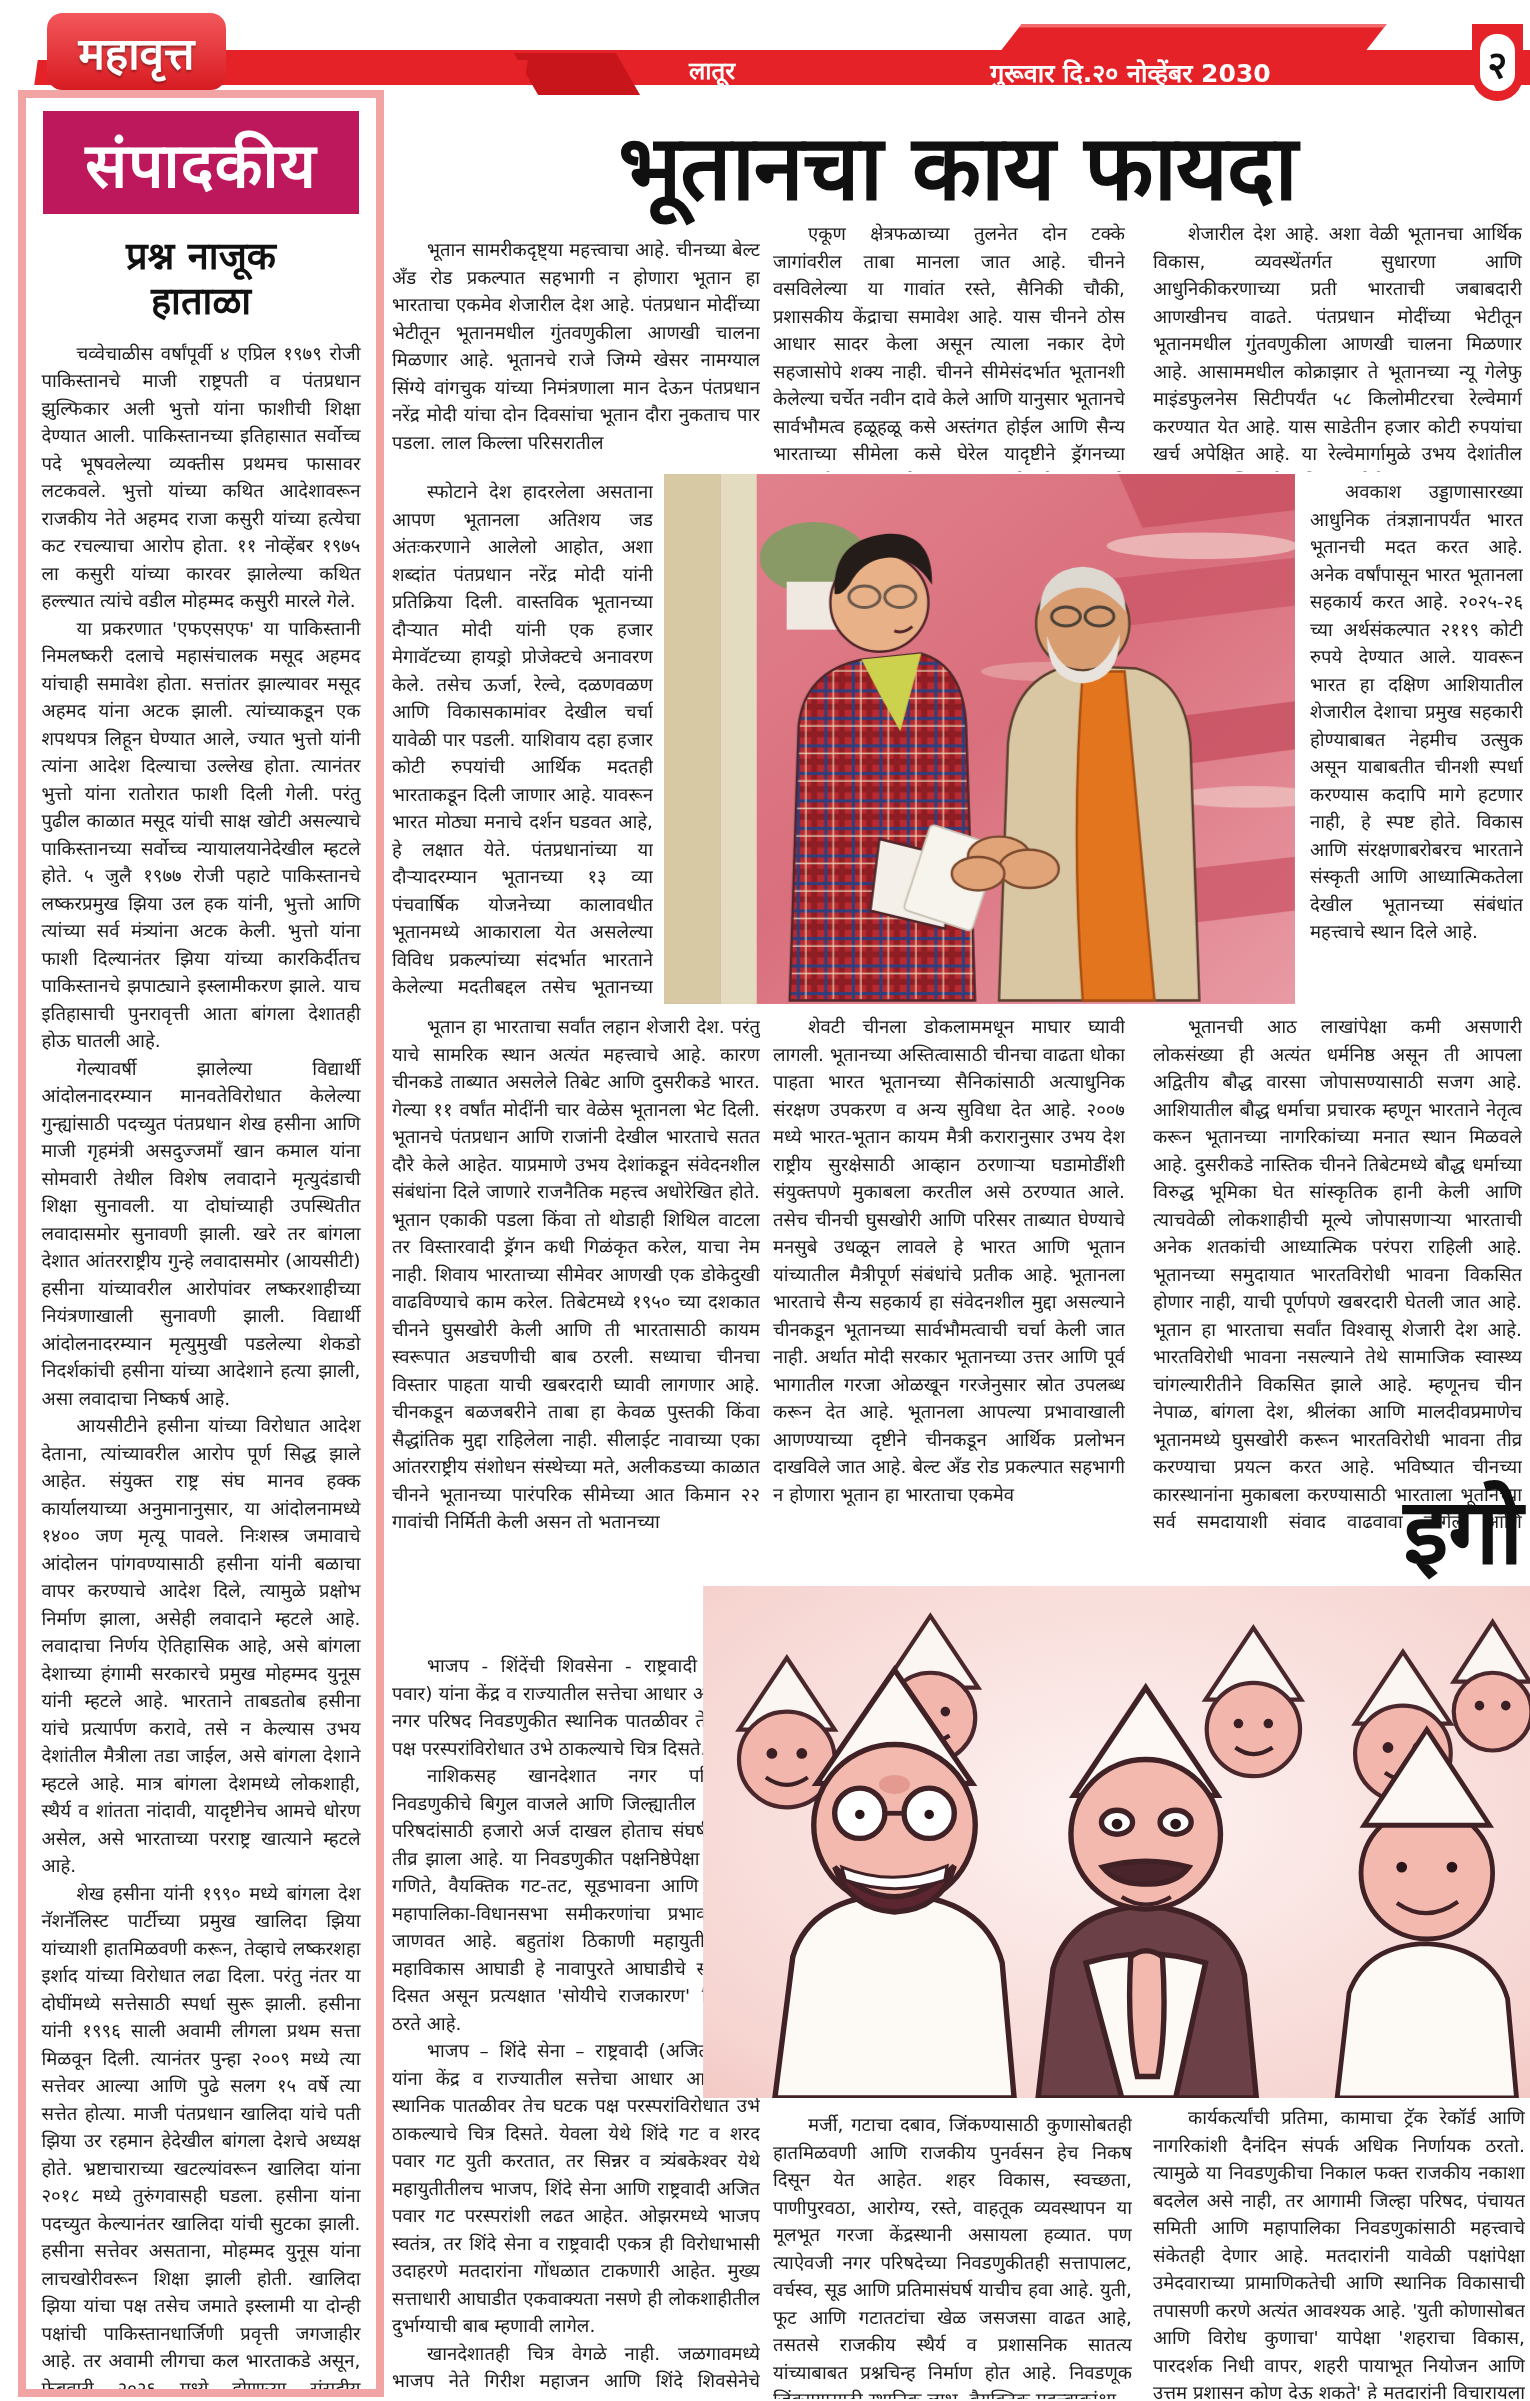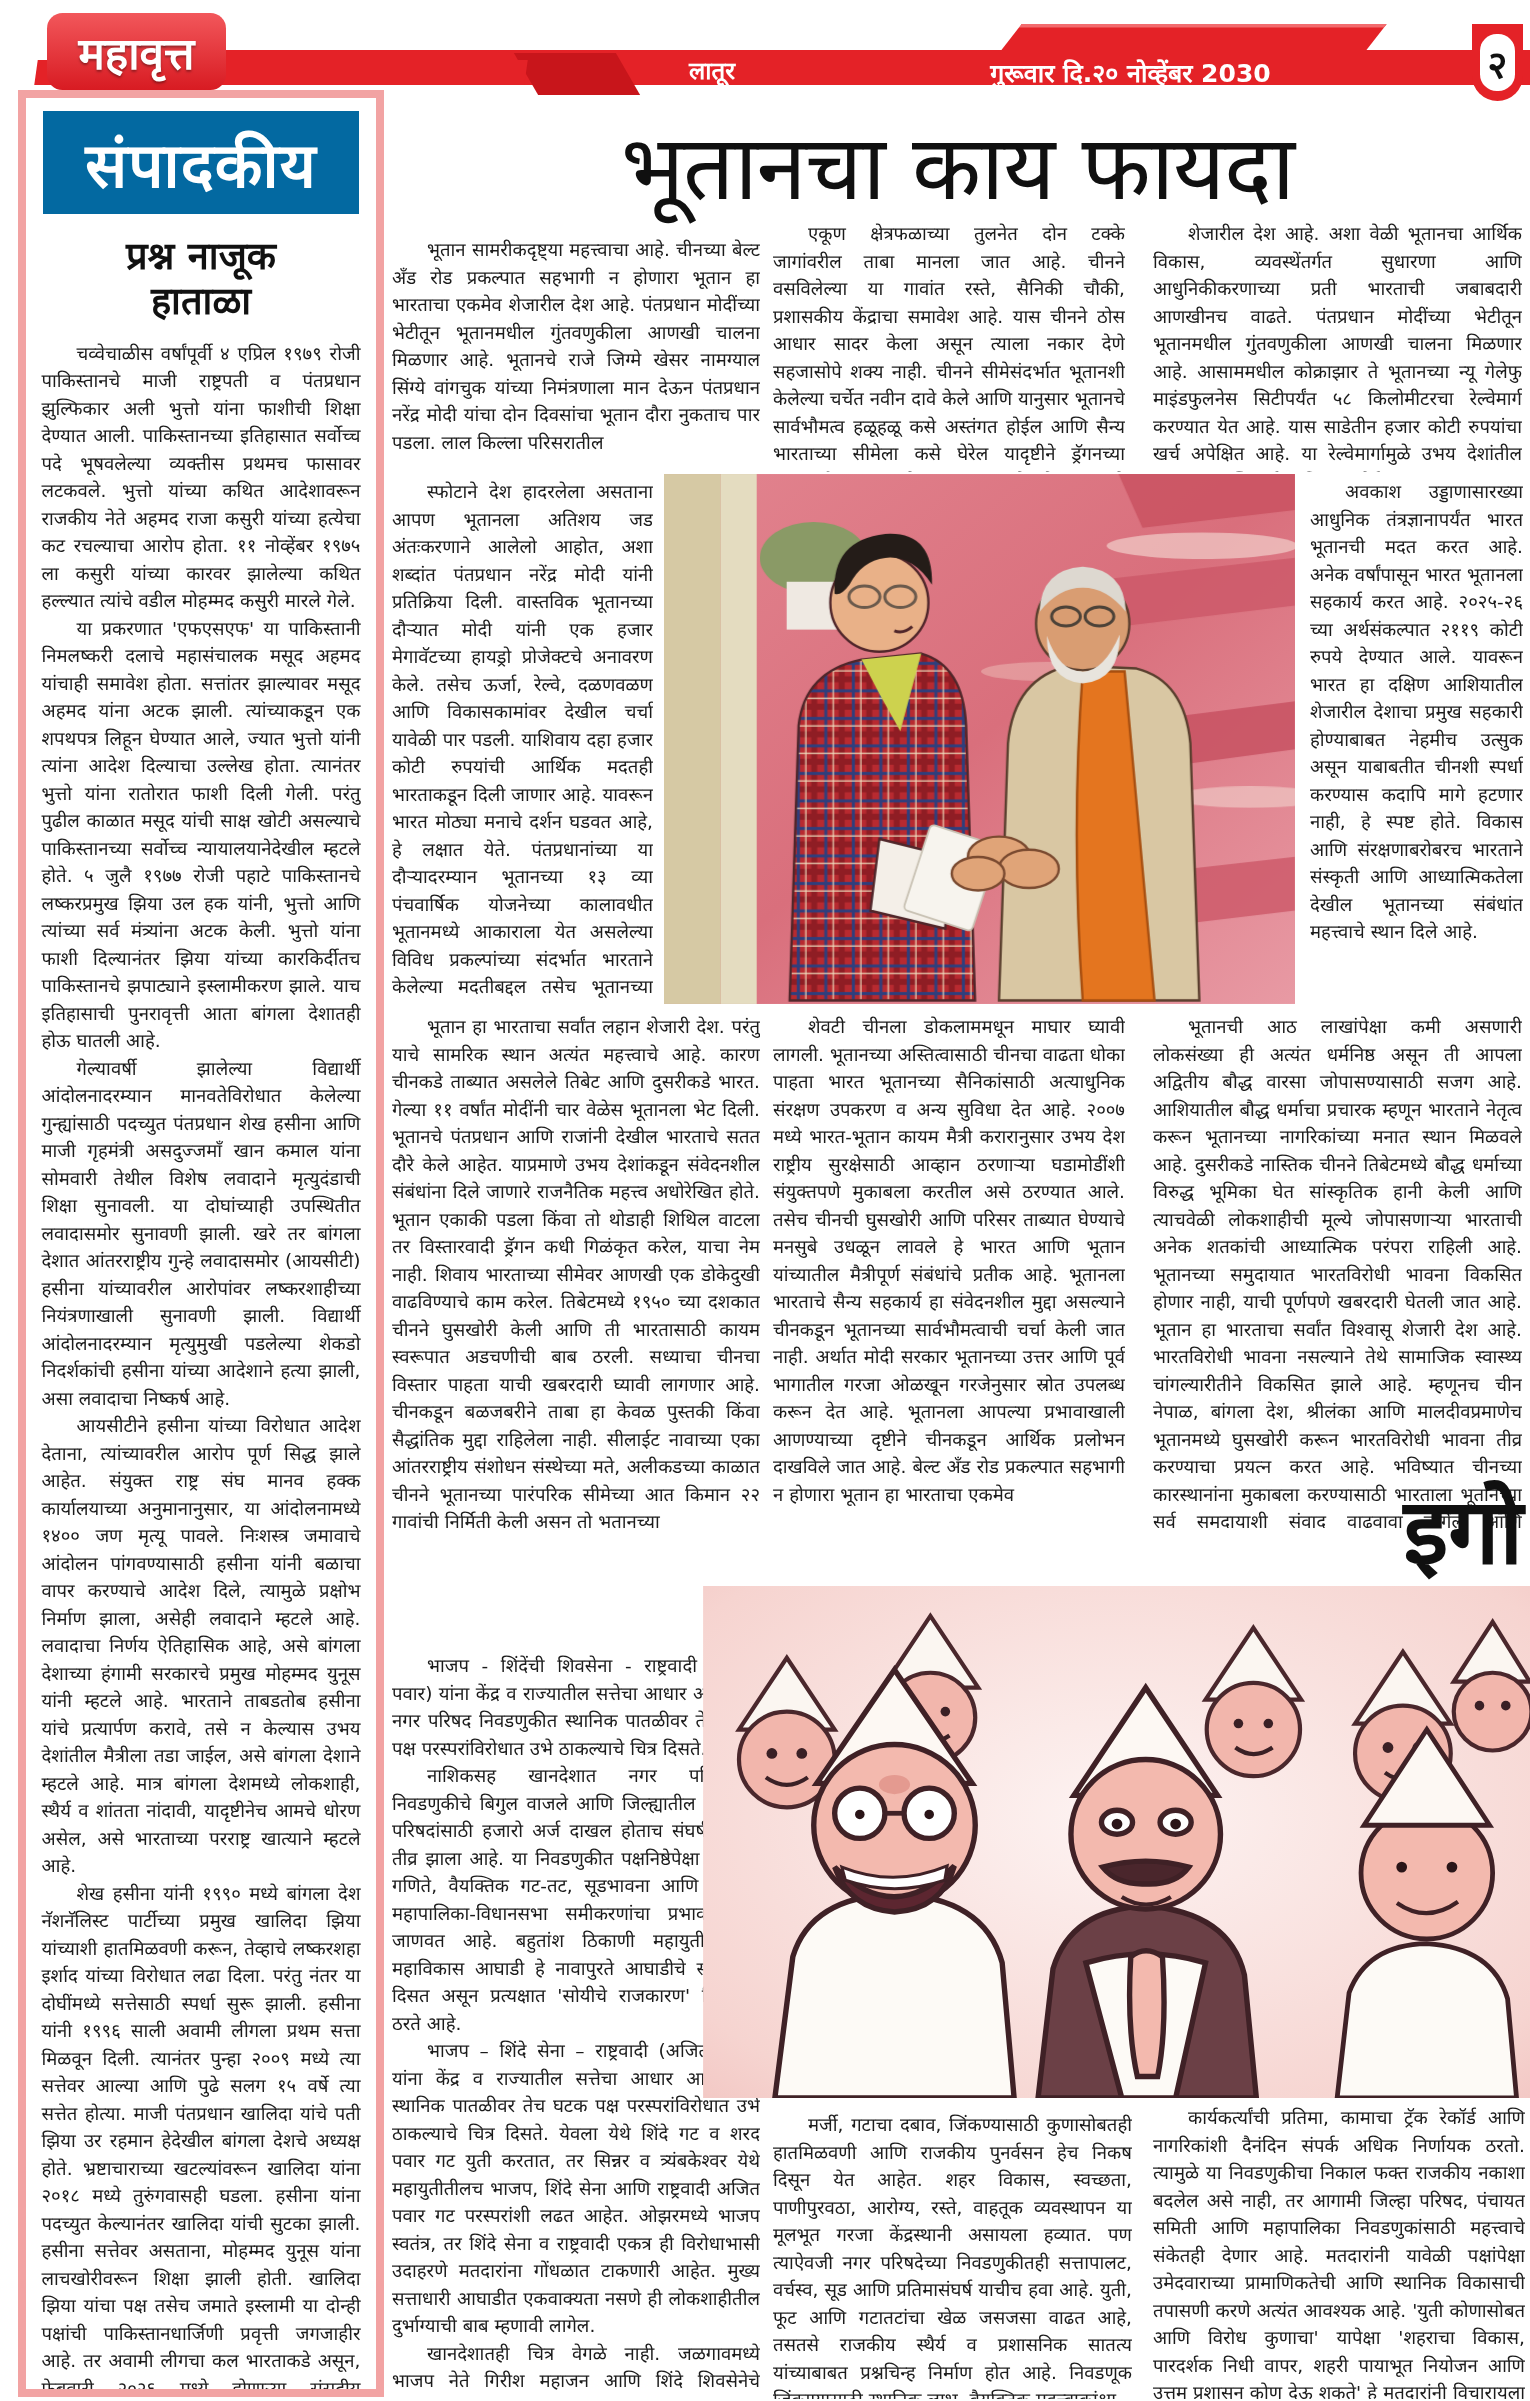--- a/index.html
+++ b/index.html
@@ -14,28 +14,28 @@
   .masthead-box { position:absolute; left:47px; top:13px; width:179px; height:77px; background:linear-gradient(#f2575b,#d81b22); border-radius:15.5px; display:flex; align-items:center; justify-content:center; }
   .masthead-box span { color:#ffffff; font-size:44px; font-weight:900; text-shadow:0 1.8px 2.4px rgba(0,0,0,.35); }
   .ribbon-city { position:absolute; left:646px; top:53px; width:132px; text-align:center; color:#ffffff; font-size:24px; font-weight:700; }
   .ribbon-date { position:absolute; left:933px; top:55px; width:395px; text-align:center; color:#ffffff; font-size:25px; font-weight:700; }
   .page-badge { position:absolute; left:1472px; top:24px; width:51px; height:77px; background:#e42227; border-radius:0 0 26px 26px; display:flex; align-items:center; justify-content:center; }
   .page-badge .inner { width:35px; height:57px; background:#ffffff; border-radius:16.7px; display:flex; align-items:center; justify-content:center; }
   .page-badge .num { font-size:38px; font-weight:700; color:#111; }
 
   
   .editorial { position:absolute; left:18px; top:90px; width:366px; height:2307px; border:8.4px solid #f2a3a3; background:#ffffff; overflow:hidden; }
-  .edit-header { margin:13px auto 0 auto; width:316px; height:103px; background:#0369a1; display:flex; align-items:center; justify-content:center; }
+  .edit-header { margin:13px auto 0 auto; width:316px; height:103px; background:#be185d; display:flex; align-items:center; justify-content:center; }
   .edit-header span { color:#ffffff; font-size:62px; font-weight:900; letter-spacing:1.2px; }
   .edit-headline { margin-top:20.3px; text-align:center; font-size:38px; line-height:45px; font-weight:900; color:#111; }
   .edit-body { padding:15.5px 15.5px 0 15.5px; }
   .edit-body p, .col p { font-size:18.5px; line-height:27.5px; text-align:justify; color:#1b1b1b; text-indent:35px; }
 
   
-  .lead-headline { position:absolute; left:392px; top:103px; width:1131px; height:114px; text-align:center; font-size:90px; font-weight:400; color:#101010; letter-spacing:-1.2px; }
+  .lead-headline { position:absolute; left:392px; top:103px; width:1131px; height:114px; text-align:center; font-size:90px; font-weight:700; color:#101010; letter-spacing:-1.2px; }
   .col { position:absolute; overflow:hidden; }
   .c1a { left:392px;  top:236px;  width:368px; height:252px; }
   .c2a { left:773px; top:220px;  width:352px; height:252px; }
   .c3a { left:1153px; top:220px;  width:369px; height:252px; }
   .c1b { left:392px;  top:478px;  width:261px; height:525px; }
   .c3b { left:1310px; top:478px;  width:213px; height:525px; }
   .c1c { left:392px;  top:1013px; width:368px; height:515px; }
   .c2c { left:773px; top:1013px; width:352px; height:515px; }
   .c3c { left:1153px; top:1013px; width:369px; height:515px; }
   .photo { position:absolute; left:664px; top:474px; width:631px; height:530px; }

